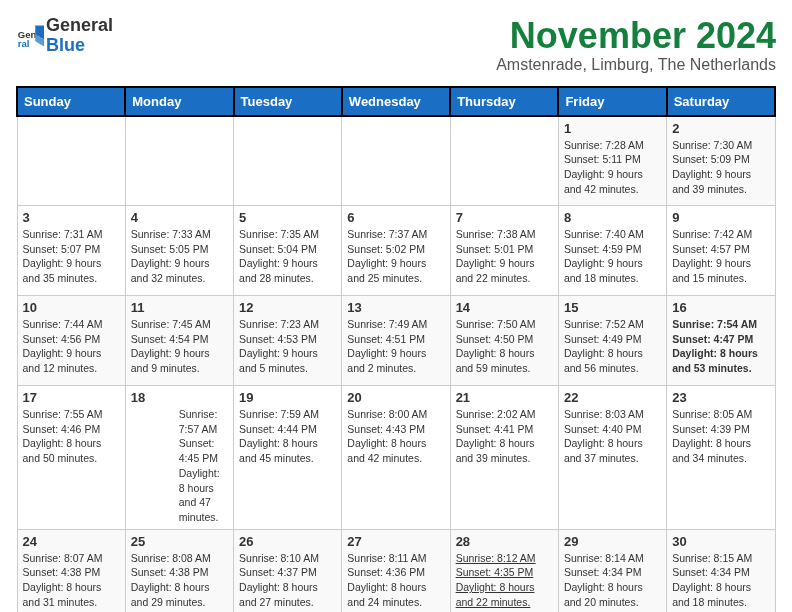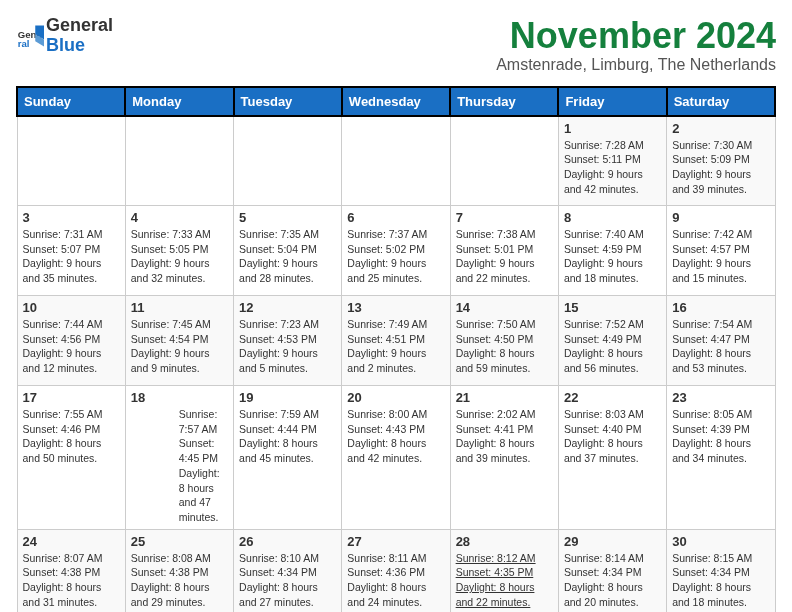--- a/index.html
+++ b/index.html
@@ -218,21 +218,21 @@
 Daylight: 8 hours and 59 minutes.</div>
         </td>
         <td>
           <span class="day-num">15</span>
           <div class="day-info" style="white-space: pre-line;">Sunrise: 7:52 AM
 Sunset: 4:49 PM
 Daylight: 8 hours and 56 minutes.</div>
         </td>
         <td>
           <span class="day-num">16</span>
-          <div class="day-info" style="white-space: pre-line;">Sunrise: 7:54 AM
+          <div class="day-info" style="white-space: pre-line; font-weight: bold;">Sunrise: 7:54 AM
 Sunset: 4:47 PM
 Daylight: 8 hours and 53 minutes.</div>
         </td>
       </tr>
       <tr>
         <td>
           <span class="day-num">17</span>
           <div class="day-info" style="white-space: pre-line;">Sunrise: 7:55 AM
 Sunset: 4:46 PM
 Daylight: 8 hours and 50 minutes.</div>
@@ -283,21 +283,21 @@
         </td>
         <td>
           <span class="day-num">25</span>
           <div class="day-info" style="white-space: pre-line;">Sunrise: 8:08 AM
 Sunset: 4:38 PM
 Daylight: 8 hours and 29 minutes.</div>
         </td>
         <td>
           <span class="day-num">26</span>
           <div class="day-info" style="white-space: pre-line;">Sunrise: 8:10 AM
-Sunset: 4:34 PM
+Sunset: 4:37 PM
 Daylight: 8 hours and 27 minutes.</div>
         </td>
         <td>
           <span class="day-num">27</span>
           <div class="day-info" style="white-space: pre-line;">Sunrise: 8:11 AM
 Sunset: 4:36 PM
 Daylight: 8 hours and 24 minutes.</div>
         </td>
         <td>
           <span class="day-num">28</span>

